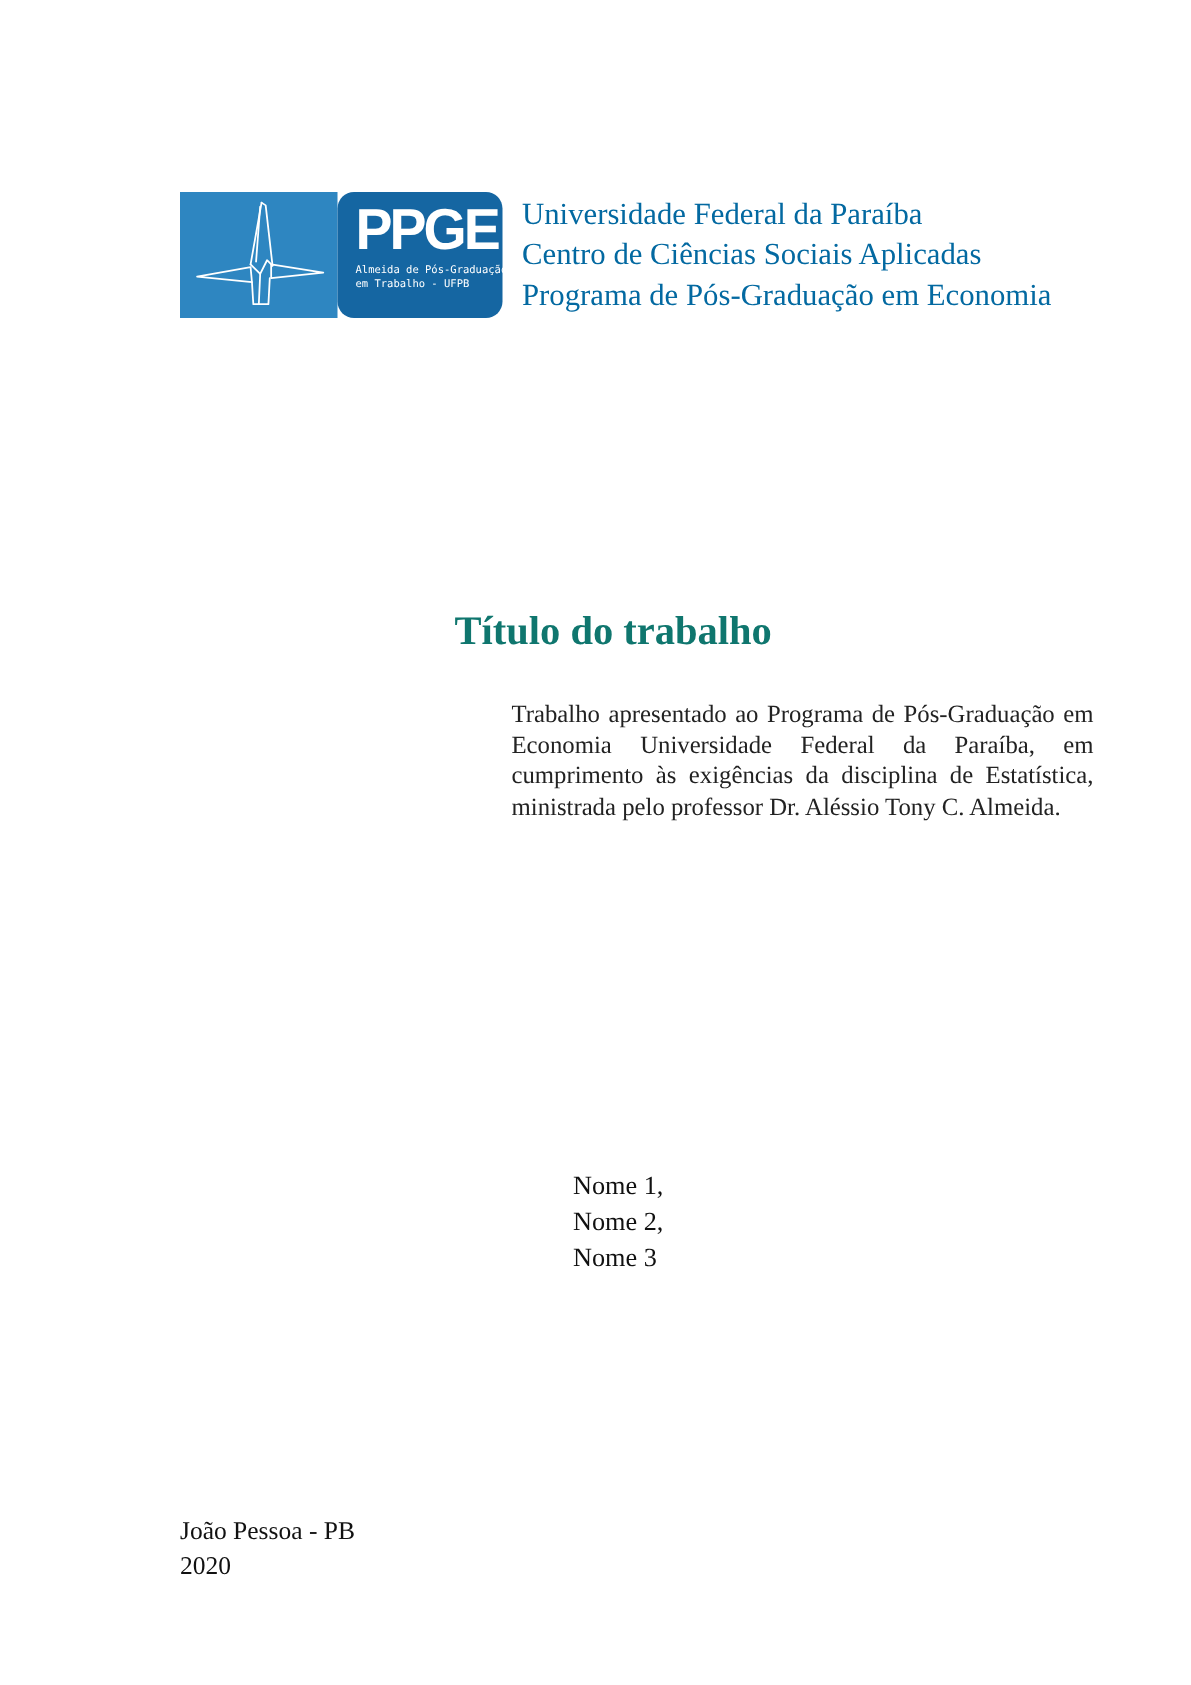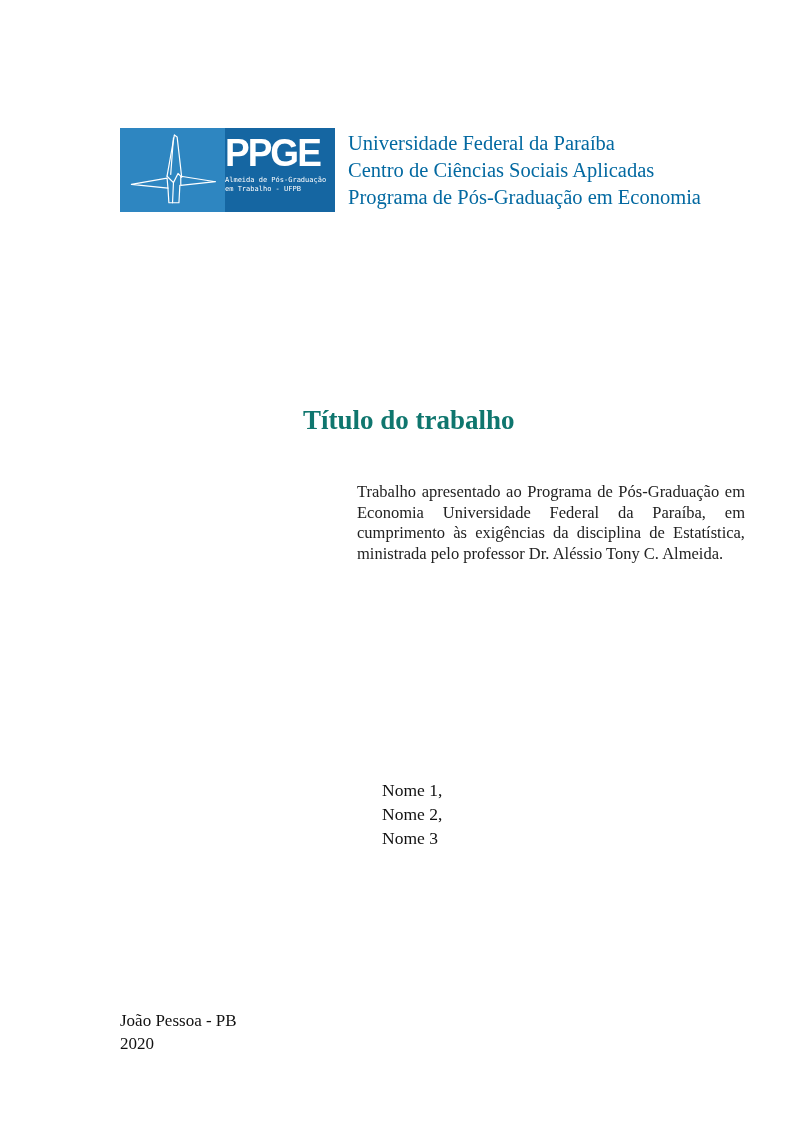--- a/index.html
+++ b/index.html
@@ -35,24 +35,25 @@
     width: 105px;
     height: 84px;
     display: flex;
     align-items: center;
     justify-content: center;
   }
   .logo-right {
     width: 110px;
     height: 84px;
     box-sizing: border-box;
-    padding: 7px 4px 0 0;
+    padding: 7px 4px 0 12px;
     display: flex;
     flex-direction: column;
     align-items: flex-start;
+    border-radius: 11px;
   }
   .logo-acronym {
     font-family: "Liberation Sans", "DejaVu Sans", sans-serif;
     font-weight: 700;
     font-size: 37px;
     line-height: 36px;
     letter-spacing: -2px;
     color: #ffffff;
     transform: scaleY(1.04);
     transform-origin: left top;
@@ -156,21 +157,21 @@
 
     <div class="institution">
       <div>Universidade Federal da Paraíba</div>
       <div>Centro de Ciências Sociais Aplicadas</div>
       <div>Programa de Pós-Graduação em Economia</div>
     </div>
   </div>
 
   <h1 class="doc-title" style="margin:0;">Título do trabalho</h1>
 
-  <p class="presentation-note" style="margin:16px;">Trabalho apresentado ao Programa de Pós-Graduação em Economia Universidade Federal da Paraíba, em cumprimento às exigências da disciplina de Estatística, ministrada pelo professor Dr. Aléssio Tony C. Almeida.</p>
+  <p class="presentation-note" style="margin:0;">Trabalho apresentado ao Programa de Pós-Graduação em Economia Universidade Federal da Paraíba, em cumprimento às exigências da disciplina de Estatística, ministrada pelo professor Dr. Aléssio Tony C. Almeida.</p>
 
   <div class="authors">
     <div>Nome 1,</div>
     <div>Nome 2,</div>
     <div>Nome 3</div>
   </div>
 
   <div class="footer">
     <div>João Pessoa - PB</div>
     <div>2020</div>

